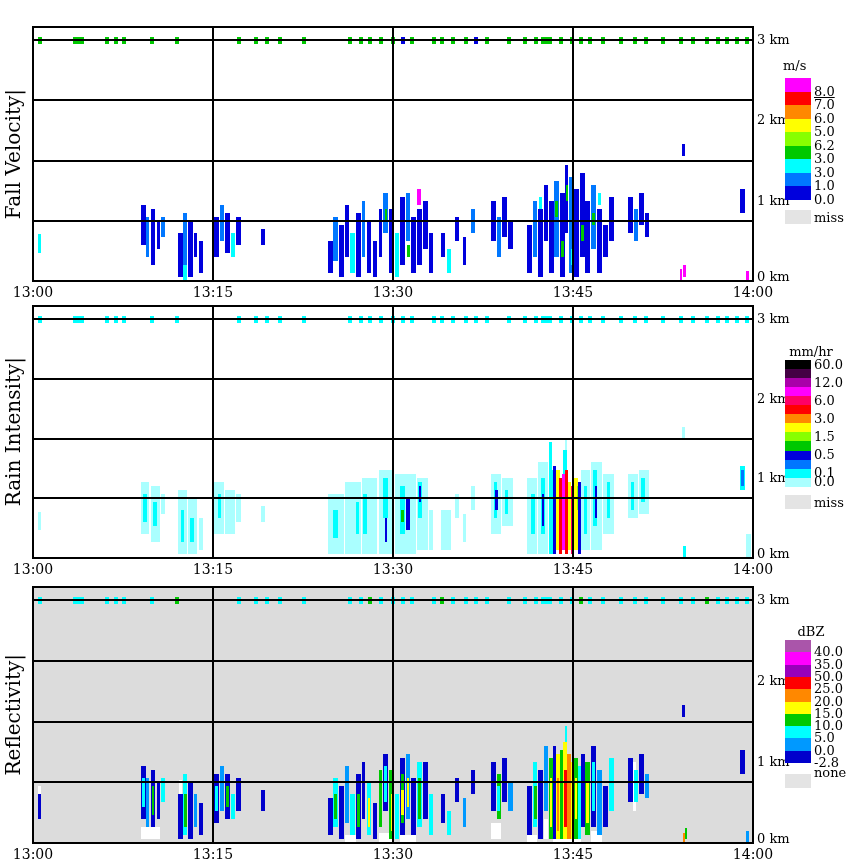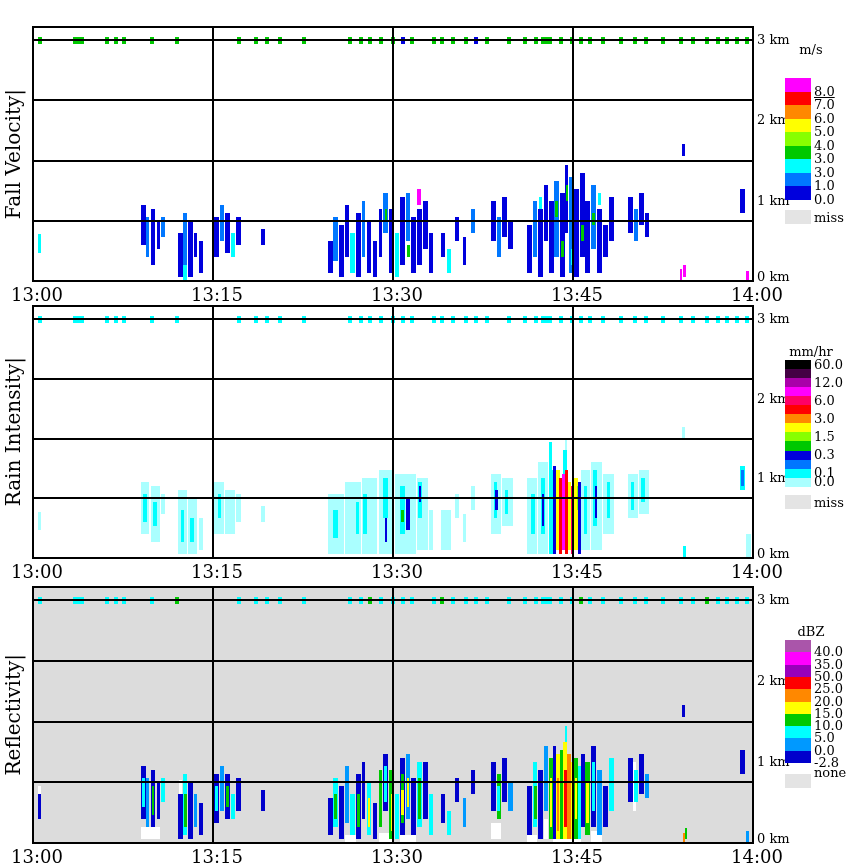--- a/index.html
+++ b/index.html
@@ -1,21 +1,21 @@
 <!DOCTYPE html>
 <html><head>
 <meta charset="utf-8">
 <style>
   html,body{margin:0;padding:0;background:#fff;}
   #fig{position:relative;width:850px;height:868px;background:#fff;overflow:hidden;
        font-family:"DejaVu Serif", serif;color:#000;}
   .abs{position:absolute;}
   .line{position:absolute;background:#000;}
   .cell{position:absolute;}
-  .tlab{position:absolute;font-size:18px;text-align:center;white-space:nowrap;}
+  .tlab{position:absolute;font-size:14px;text-align:center;white-space:nowrap;}
   .klab{position:absolute;font-size:13px;white-space:nowrap;}
   .leglab{position:absolute;font-size:13px;white-space:nowrap;}
   .legtitle{position:absolute;font-size:13px;white-space:nowrap;}
   .ptitle{position:absolute;left:33px;width:720px;top:2px;text-align:center;
           font-size:19px;font-weight:bold;letter-spacing:1px;}
   .vlabel{position:absolute;left:0px;width:26px;display:flex;align-items:center;justify-content:center;
           font-size:20px;}
   .vlabel span{writing-mode:vertical-rl;transform:rotate(180deg);white-space:nowrap;}
 </style>
 </head>
@@ -166,35 +166,35 @@
     <div class="tlab" style="left: 371px; top: 284px; width: 44px; text-align: center;">13:30</div>
     <div class="tlab" style="left: 551px; top: 284px; width: 44px; text-align: center;">13:45</div>
     <div class="tlab" style="left: 731px; top: 284px; width: 44px; text-align: center;">14:00</div>
     <div class="klab" style="left: 757px; top: 32px; width: 40px;">3 km</div>
     <div class="klab" style="left: 757px; top: 112.333px; width: 40px;">2 km</div>
     <div class="klab" style="left: 757px; top: 192.667px; width: 40px;">1 km</div>
     <div class="klab" style="left: 757px; top: 269px; width: 40px;">0 km</div>
     <div class="vlabel" style="left: 0px; top: 27px; height: 254px;">
       <span>Fall Velocity|</span>
     </div>
-    <div class="legtitle" style="left: 783px; top: 42px; width: 56px; text-align: center;">m/s</div>
+    <div class="legtitle" style="left: 783px; top: 58px; width: 56px; ">m/s</div>
     <div class="cell" style="left: 785px; top: 78px; width: 26px; height: 14px; background: rgb(255, 0, 255);"></div>
     <div class="cell" style="left: 785px; top: 91.5px; width: 26px; height: 14px; background: rgb(255, 0, 0);"></div>
     <div class="cell" style="left: 785px; top: 105px; width: 26px; height: 14px; background: rgb(255, 136, 0);"></div>
     <div class="cell" style="left: 785px; top: 118.5px; width: 26px; height: 14px; background: rgb(255, 255, 0);"></div>
     <div class="cell" style="left: 785px; top: 132px; width: 26px; height: 14px; background: rgb(136, 255, 0);"></div>
     <div class="cell" style="left: 785px; top: 145.5px; width: 26px; height: 14px; background: rgb(0, 200, 0);"></div>
     <div class="cell" style="left: 785px; top: 159px; width: 26px; height: 14px; background: rgb(0, 255, 255);"></div>
     <div class="cell" style="left: 785px; top: 172.5px; width: 26px; height: 14px; background: rgb(0, 119, 255);"></div>
     <div class="cell" style="left: 785px; top: 186px; width: 26px; height: 14px; background: rgb(0, 0, 221);"></div>
     <div class="leglab" style="left: 814px; top: 83.5px; width: 36px; text-decoration: underline;">8.0</div>
     <div class="leglab" style="left: 814px; top: 97px; width: 36px;">7.0</div>
     <div class="leglab" style="left: 814px; top: 110.5px; width: 36px;">6.0</div>
     <div class="leglab" style="left: 814px; top: 124px; width: 36px;">5.0</div>
-    <div class="leglab" style="left: 814px; top: 137.5px; width: 36px;">4.0</div>
+    <div class="leglab" style="left: 814px; top: 137.5px; width: 36px;">6.2</div>
     <div class="leglab" style="left: 814px; top: 151px; width: 36px;">3.0</div>
     <div class="leglab" style="left: 814px; top: 164.5px; width: 36px;">3.0</div>
     <div class="leglab" style="left: 814px; top: 178px; width: 36px;">1.0</div>
     <div class="leglab" style="left: 814px; top: 191.5px; width: 36px;">0.0</div>
     <div class="cell" style="left: 785px; top: 210px; width: 26px; height: 14px; background: rgb(228, 228, 228);"></div>
     <div class="leglab" style="left: 814px; top: 210px; width: 40px;">miss</div>
     <div class="abs" style="left: 33px; top: 306px; width: 720px; height: 252px; background: rgb(255, 255, 255);"></div>
     <div class="cell" style="left: 37.8px; top: 511.793px; width: 3.6px; height: 18.3233px; background: rgb(170, 255, 255);"></div>
     <div class="cell" style="left: 141px; top: 482.317px; width: 8.4px; height: 51.7833px; background: rgb(170, 255, 255);"></div>
     <div class="cell" style="left: 143.4px; top: 494.267px; width: 3.6px; height: 27.8833px; background: rgb(0, 255, 255);"></div>
@@ -355,21 +355,21 @@
     <div class="cell" style="left: 785px; top: 441.45px; width: 26px; height: 9.55px; background: rgb(0, 200, 0);"></div>
     <div class="cell" style="left: 785px; top: 450.5px; width: 26px; height: 9.55px; background: rgb(0, 0, 221);"></div>
     <div class="cell" style="left: 785px; top: 459.55px; width: 26px; height: 9.55px; background: rgb(0, 119, 255);"></div>
     <div class="cell" style="left: 785px; top: 468.6px; width: 26px; height: 9.55px; background: rgb(0, 255, 255);"></div>
     <div class="cell" style="left: 785px; top: 477.65px; width: 26px; height: 9.55px; background: rgb(170, 255, 255);"></div>
     <div class="leglab" style="left: 814px; top: 356.525px; width: 36px;">60.0</div>
     <div class="leglab" style="left: 814px; top: 374.625px; width: 36px;">12.0</div>
     <div class="leglab" style="left: 814px; top: 392.725px; width: 36px;">6.0</div>
     <div class="leglab" style="left: 814px; top: 410.825px; width: 36px;">3.0</div>
     <div class="leglab" style="left: 814px; top: 428.925px; width: 36px;">1.5</div>
-    <div class="leglab" style="left: 814px; top: 447.025px; width: 36px;">0.3</div>
+    <div class="leglab" style="left: 814px; top: 447.025px; width: 36px;">0.5</div>
     <div class="leglab" style="left: 814px; top: 465.125px; width: 36px;">0.1</div>
     <div class="leglab" style="left: 814px; top: 474.175px; width: 36px;">0.0</div>
     <div class="cell" style="left: 785px; top: 495px; width: 26px; height: 14px; background: rgb(228, 228, 228);"></div>
     <div class="leglab" style="left: 814px; top: 495px; width: 40px;">miss</div>
     <div class="abs" style="left: 33px; top: 587px; width: 720px; height: 256px; background: rgb(220, 220, 220);"></div>
     <div class="cell" style="left: 38.4px; top: 786.3px; width: 2.5px; height: 12.15px; background: rgb(255, 255, 255);"></div>
     <div class="cell" style="left: 37.8px; top: 794.4px; width: 3.6px; height: 24.3px; background: rgb(0, 0, 204);"></div>
     <div class="cell" style="left: 141px; top: 826.8px; width: 19.2px; height: 12.15px; background: rgb(255, 255, 255);"></div>
     <div class="cell" style="left: 141px; top: 766.05px; width: 4.8px; height: 52.65px; background: rgb(0, 0, 204);"></div>
     <div class="cell" style="left: 142.2px; top: 778.2px; width: 2.5px; height: 28.35px; background: rgb(0, 255, 255);"></div>

